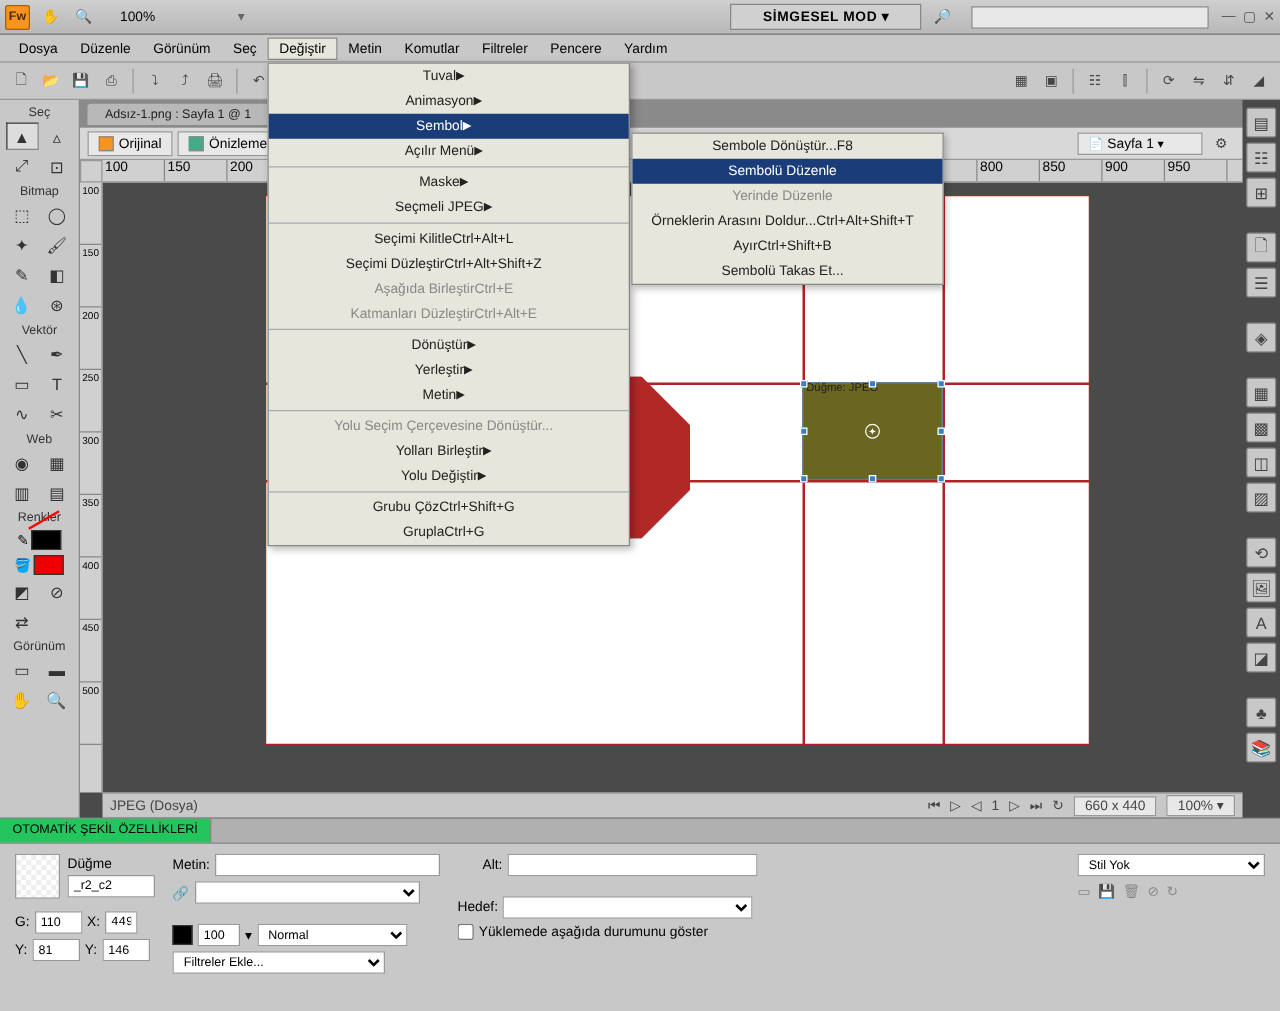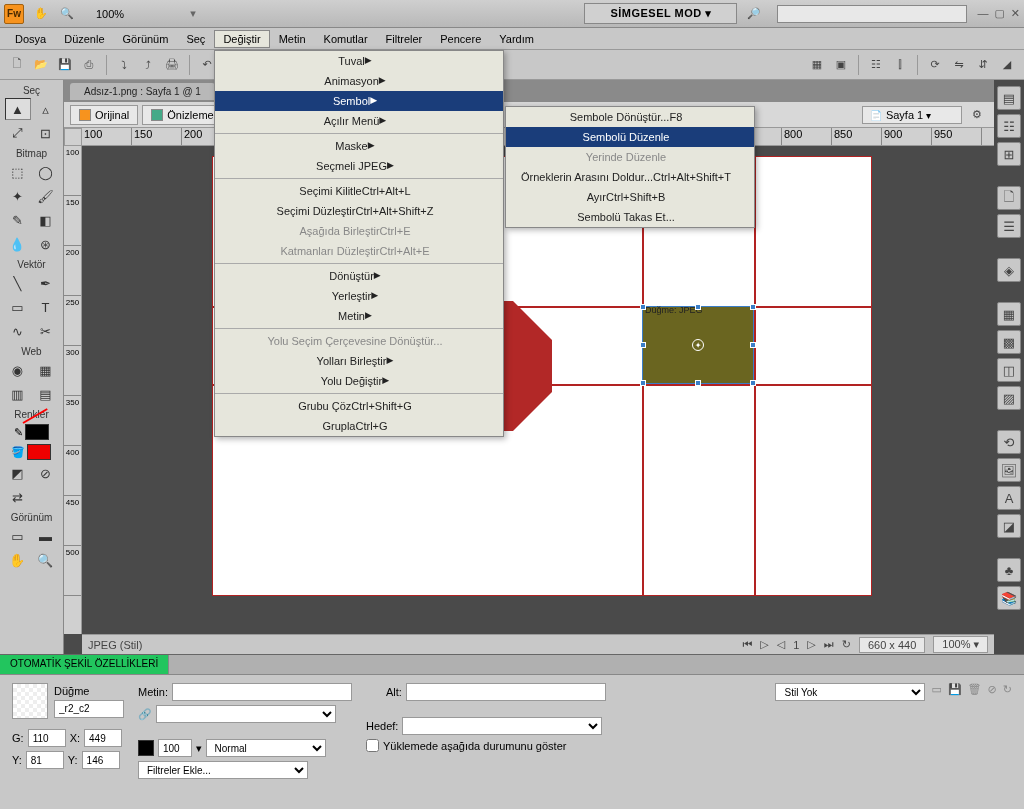--- a/index.html
+++ b/index.html
@@ -246,21 +246,21 @@
           <div class="sel-handle" style="top:-3px;right:-3px"></div>
           <div class="sel-handle" style="top:50%;left:-3px;margin-top:-3px"></div>
           <div class="sel-handle" style="top:50%;right:-3px;margin-top:-3px"></div>
           <div class="sel-handle" style="bottom:-3px;left:-3px"></div>
           <div class="sel-handle" style="bottom:-3px;left:50%;margin-left:-3px"></div>
           <div class="sel-handle" style="bottom:-3px;right:-3px"></div>
         </div>
       </div>
     </div>
     <div class="statusbar">
-      <span>JPEG (Stil)</span>
+      <span>JPEG (Dosya)</span>
       <span style="margin-left:auto;display:flex;gap:8px;align-items:center">
         <span>⏮</span>
         <span>▷</span>
         <span>◁</span>
         <span>1</span>
         <span>▷</span>
         <span>⏭</span>
         <span>↻</span>
         <span style="border:1px solid #999;padding:1px 8px;background:#e8e8e8">660 x 440</span>
         <span style="border:1px solid #999;padding:1px 8px;background:#e8e8e8"><span>100%</span> ▾</span>
@@ -306,21 +306,21 @@
           <input class="prop-input" style="width: 70px; margin-top: 3px;" value="_r2_c2">
         </div>
       </div>
       <div style="display:flex;gap:4px;margin-top:6px">
         <div class="prop-field">
             <span>G:</span>
             <input class="prop-input" style="width: 38px;" value="110">
           </div>
         <div class="prop-field">
             <span>X:</span>
-            <input class="prop-input" style="width: 38px;" value="449">
+            <input class="prop-input" style="width: 26px; font-family: Liberation Mono, monospace;" value="449">
           </div>
       </div>
       <div style="display:flex;gap:4px">
         <div class="prop-field">
             <span>Y:</span>
             <input class="prop-input" style="width: 38px;" value="81">
           </div>
         <div class="prop-field">
             <span>Y:</span>
             <input class="prop-input" style="width: 38px;" value="146">
@@ -355,21 +355,21 @@
       <div style="height:8px"></div>
       <div class="prop-field">
           <span>Hedef:</span>
           <select class="prop-input" style="width:200px"></select>
         </div>
       <div class="prop-field">
           <input type="checkbox" style="">
           <span>Yüklemede aşağıda durumunu göster</span>
         </div>
     </div>
-    <div style="margin-left:auto;display:flex;flex-direction:row;gap:6px">
+    <div style="margin-left:auto;display:flex;flex-direction:column;gap:6px">
       <select class="prop-input" style="width:150px"><option>Stil Yok</option></select>
       <div style="display:flex;gap:6px;color:#888">
         <span>▭</span>
         <span>💾</span>
         <span>🗑</span>
         <span>⊘</span>
         <span>↻</span>
       </div>
     </div>
   </div>

